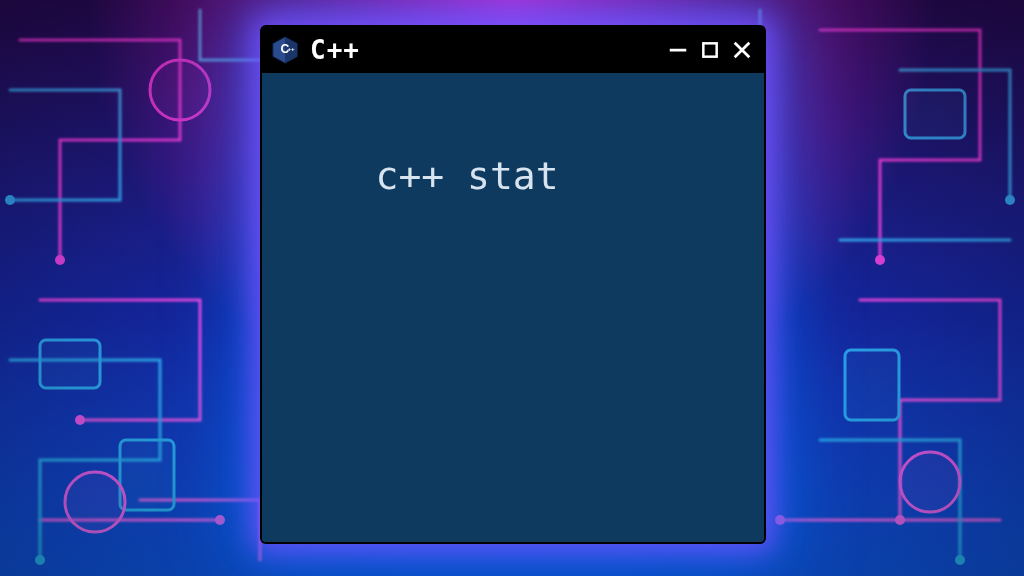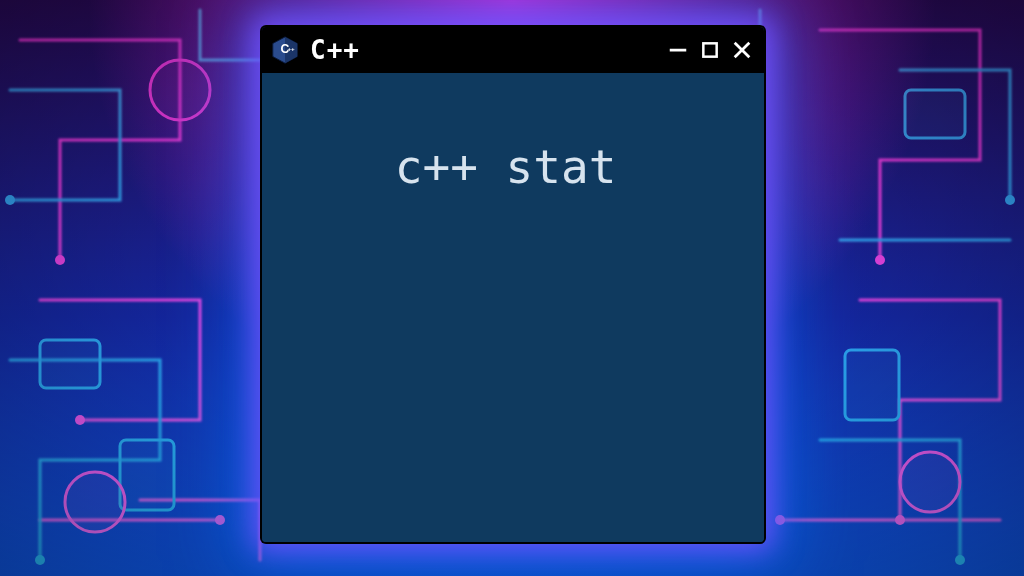--- a/index.html
+++ b/index.html
@@ -53,24 +53,24 @@
   .ctrl {
     width: 24px; height: 24px;
     display:flex; align-items:center; justify-content:center;
     color:#fff; cursor:pointer;
   }
   .ctrl svg { stroke:#fff; stroke-width:3; fill:none; }
 
   .body {
     flex: 1 1 auto;
     background: #0f3a5f;
-    padding: 8px 22px;
+    padding: 32px 22px;
     color: #d7e3ee;
     font-family: "DejaVu Sans Mono","Menlo","Consolas",monospace;
-    font-size: 46px;
+    font-size: 38px;
     line-height: 1.25;
     white-space: pre;
   }
 </style>
 </head>
 <body>
 
 <div class="wallpaper">
 
   <svg viewBox="0 0 1024 576" preserveAspectRatio="none">

